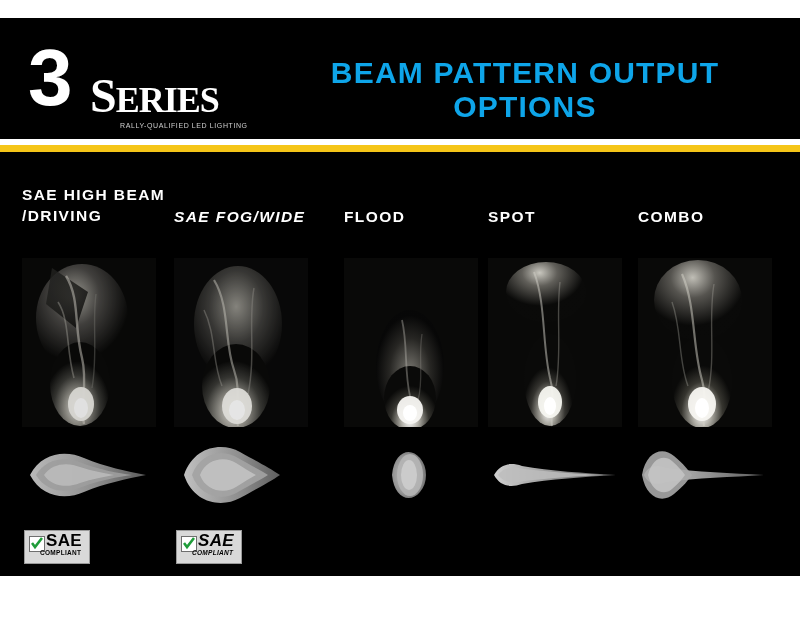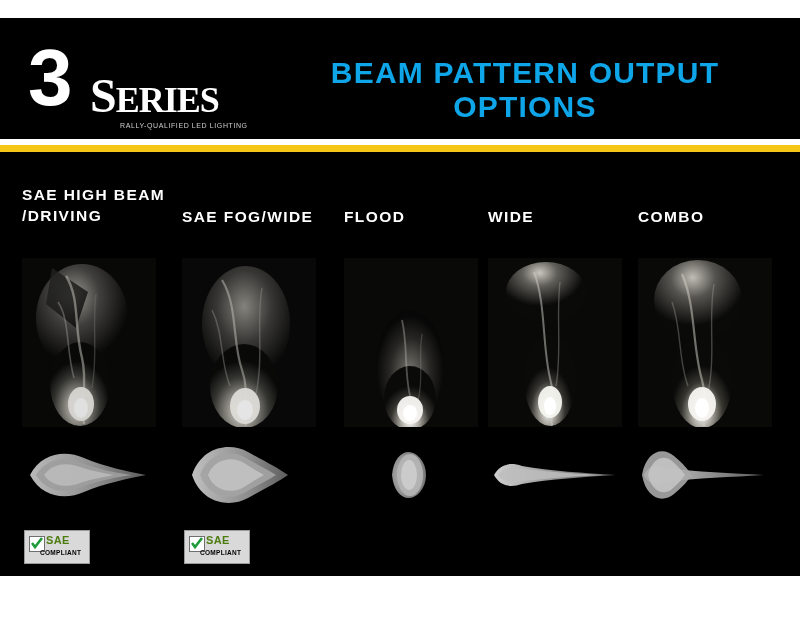--- a/index.html
+++ b/index.html
@@ -173,24 +173,24 @@
     width: 14px;
     height: 14px;
     background: #ffffff;
     border: 1px solid #6f6f6f;
   }
   .sae-badge .check svg { position: absolute; left: 1px; top: 0px; }
   .sae-badge .sae-txt {
     position: absolute;
     left: 21px;
     top: 3px;
-    font-size: 11px;
+    font-size: 17px;
     line-height: 13px;
     font-weight: bold;
-    color: #4d7c0f;
+    color: #000000;
     letter-spacing: 0.3px;
     font-family: "Liberation Sans", sans-serif;
   }
   .sae-badge .comp-txt {
     position: absolute;
     left: 15px;
     top: 18px;
     font-size: 6.5px;
     line-height: 8px;
     font-weight: bold;
@@ -278,21 +278,21 @@
         <div class="check">
           <svg width="12" height="13" viewBox="0 0 12 13">
               <path d="M1 6 L4 10 L11 1" stroke="#1f9c3a" stroke-width="2.6" fill="none"></path>
             </svg>
         </div>
         <div class="sae-txt">SAE</div>
         <div class="comp-txt">COMPLIANT</div>
       </div>
     </div>
 
-    <div class="col" style="left:182px;">
+    <div class="col" style="left:174px;font-style:italic;">
       <div class="col-label c2">
         <div>SAE FOG/WIDE</div>
       </div>
 
       <div class="photo">
         <svg width="134" height="169" viewBox="0 0 134 169">
           <defs>
             <radialGradient id="g2a" cx="0.46" cy="0.80" r="0.60">
               <stop offset="0%" stop-color="#f5f4ef"></stop>
                 <stop offset="32%" stop-color="#a3a199"></stop>
@@ -384,21 +384,21 @@
           </defs>
           <path d="M48 35 C50 12, 66 6, 76 18 C84 27, 84 43, 76 52 C66 64, 50 58, 48 35 Z" fill="url(#p3)"></path>
           <ellipse cx="66" cy="35" rx="13" ry="21" fill="#b5b5b5" opacity="0.9"></ellipse>
           <ellipse cx="65" cy="35" rx="8" ry="15" fill="#cdcdcd" opacity="0.9"></ellipse>
         </svg>
       </div>
     </div>
 
     <div class="col" style="left:488px;">
       <div class="col-label c2">
-        <div>WIDE</div>
+        <div>SPOT</div>
       </div>
 
       <div class="photo">
         <svg width="134" height="169" viewBox="0 0 134 169">
           <defs>
             <radialGradient id="g4a" cx="0.46" cy="0.84" r="0.48">
               <stop offset="0%" stop-color="#ffffff"></stop>
                 <stop offset="30%" stop-color="#a8a69e"></stop>
               <stop offset="68%" stop-color="#34332f"></stop>
                 <stop offset="100%" stop-color="#0a0a09"></stop>

